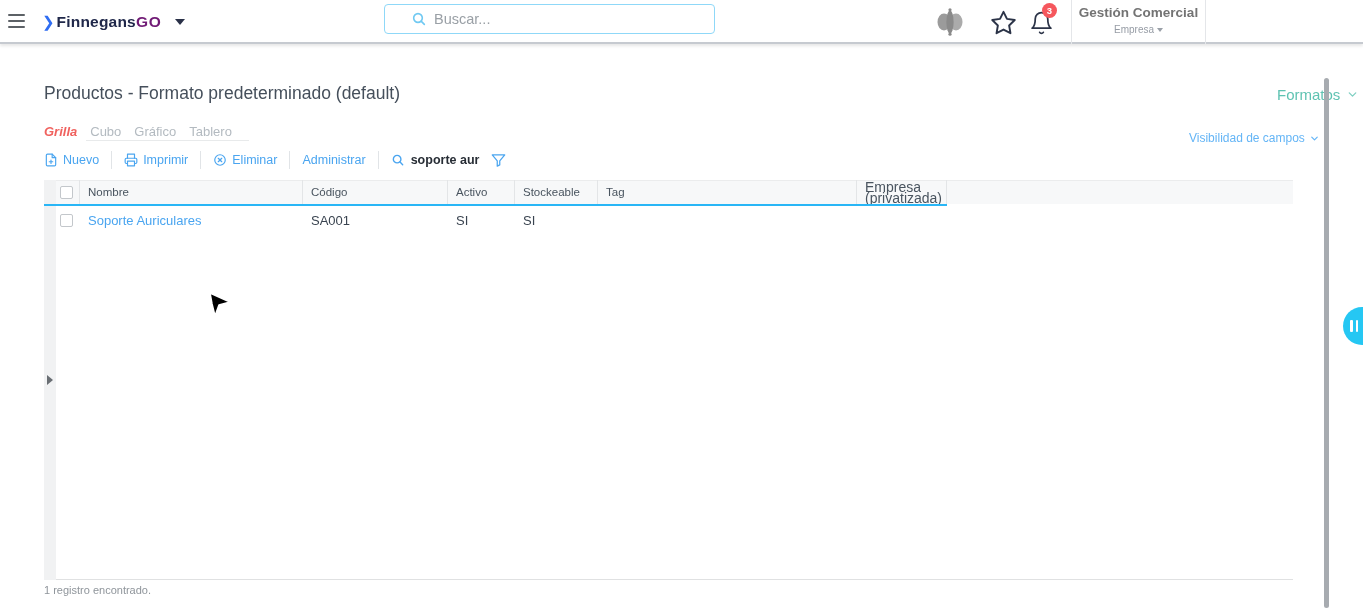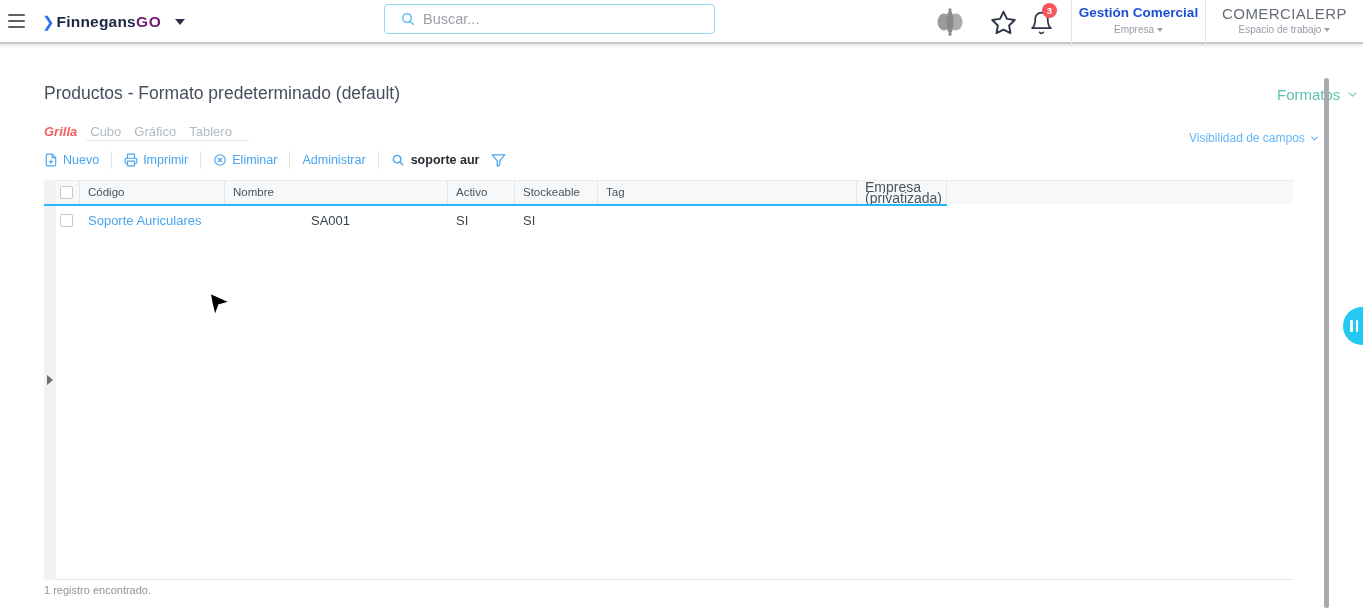--- a/index.html
+++ b/index.html
@@ -20,32 +20,32 @@
           border-bottom:2px solid #c6cad0;box-shadow:0 2px 3px rgba(0,0,0,.10);z-index:5;}
   .hamburger{position:absolute;left:8px;top:14px;width:18px;height:16px;cursor:pointer;}
   .hamburger span{display:block;width:17px;height:2px;background:#5c6166;margin-bottom:4px;border-radius:1px;}
   .logo{position:absolute;left:42px;top:9px;height:26px;display:flex;align-items:center;cursor:pointer;}
   .logo .mark{color:#2f6df2;font-weight:800;font-size:15px;margin-right:2px;}
   .logo .brand{font-size:15.5px;font-weight:700;color:#20284a;letter-spacing:.2px;}
   .logo .brand-go{font-size:15.5px;font-weight:800;color:#701a75;letter-spacing:.8px;}
   .logo .caret{width:0;height:0;border-left:5px solid transparent;border-right:5px solid transparent;
                border-top:6px solid #2a3148;margin-left:13px;}
   .global-search{position:absolute;left:384px;top:4px;width:331px;height:30px;border:1px solid #8fd8f8;
-                 border-radius:4px;display:flex;align-items:center;padding-left:15px;background:#fff;}
+                 border-radius:4px;display:flex;align-items:center;padding-left:26px;background:#fff;}
   .global-search svg{flex:0 0 auto;margin-right:7px;}
   .global-search input{border:none;outline:none;font-size:14.5px;color:#3c4043;width:270px;
                        font-family:inherit;background:transparent;}
   .global-search input::placeholder{color:#9aa0a6;}
   .icon-btn{position:absolute;cursor:pointer;}
   .badge{position:absolute;left:1042px;top:3px;width:15px;height:15px;border-radius:50%;
          background:var(--badge-red);color:#fff;font-size:9.5px;font-weight:700;text-align:center;
          line-height:15px;z-index:6;}
   .tb-divider{position:absolute;top:0;width:1px;height:44px;background:#e4e6e9;}
   .ctx{position:absolute;top:5px;text-align:center;cursor:pointer;}
-  .ctx .ctx-title{font-size:13.5px;font-weight:600;color:#1d4ed8;margin-bottom:4px;}
+  .ctx .ctx-title{font-size:13.5px;font-weight:600;color:#737373;margin-bottom:4px;}
   .ctx.workspace .ctx-title{font-size:15px;font-weight:500;color:#676d78;letter-spacing:.4px;margin-bottom:2px;}
   .ctx .ctx-sub{font-size:10px;color:#969ca5;display:flex;align-items:center;justify-content:center;gap:3px;}
   .tiny-caret{width:0;height:0;border-left:3.5px solid transparent;border-right:3.5px solid transparent;
               border-top:4px solid #9aa0a8;display:inline-block;}
 
   
   .page-title{position:absolute;left:44px;top:83px;font-size:17.5px;font-weight:500;color:#454f5b;}
   .formats{position:absolute;left:1237px;top:86px;font-size:15px;color:var(--teal-link);
            display:flex;align-items:center;gap:6px;cursor:pointer;text-decoration:none;margin-left:40px;}
   .visibility{position:absolute;left:1189px;top:131px;font-size:12px;color:var(--light-blue-link);
@@ -162,27 +162,20 @@
     <div class="ctx module" style="left:1072px;width:133px;">
       <div class="ctx-title">Gestión Comercial</div>
       <div class="ctx-sub">
         <span>Empresa</span>
         <span class="tiny-caret"></span>
       </div>
     </div>
 
     <div class="tb-divider" style="left:1205px;"></div>
 
-    <div class="ctx workspace" style="left:1206px;width:157px;">
-      <div class="ctx-title">COMERCIALERP</div>
-      <div class="ctx-sub">
-        <span>Espacio de trabajo</span>
-        <span class="tiny-caret"></span>
-      </div>
-    </div>
   </header>
 
   <h1 class="page-title">Productos - Formato predeterminado (default)</h1>
 
   <a class="formats">
     <span>Formatos</span>
     <svg width="13" height="13" viewBox="0 0 24 24" fill="none" stroke="#7fcfc2" stroke-width="2.4" stroke-linecap="round" stroke-linejoin="round">
       <polyline points="6 9 12 15 18 9"></polyline>
     </svg>
   </a>
@@ -253,22 +246,22 @@
 
   <div class="grid">
     <div class="grid-strip"></div>
     <div class="expander"></div>
 
     <div class="grid-headbg"></div>
     <div class="grid-header">
       <div class="hcell cb">
         <span class="checkbox"></span>
       </div>
+      <div class="hcell c-nombre">Nombre</div>
       <div class="hcell c-codigo">Código</div>
-      <div class="hcell c-nombre">Nombre</div>
       <div class="hcell c-activo">Activo</div>
       <div class="hcell c-stock">Stockeable</div>
       <div class="hcell c-tag">Tag</div>
       <div class="hcell c-empresa">Empresa (privatizada)</div>
     </div>
     <div class="head-underline"></div>
 
     <div class="grid-row">
       <div class="rcell cb">
         <span class="checkbox"></span>

